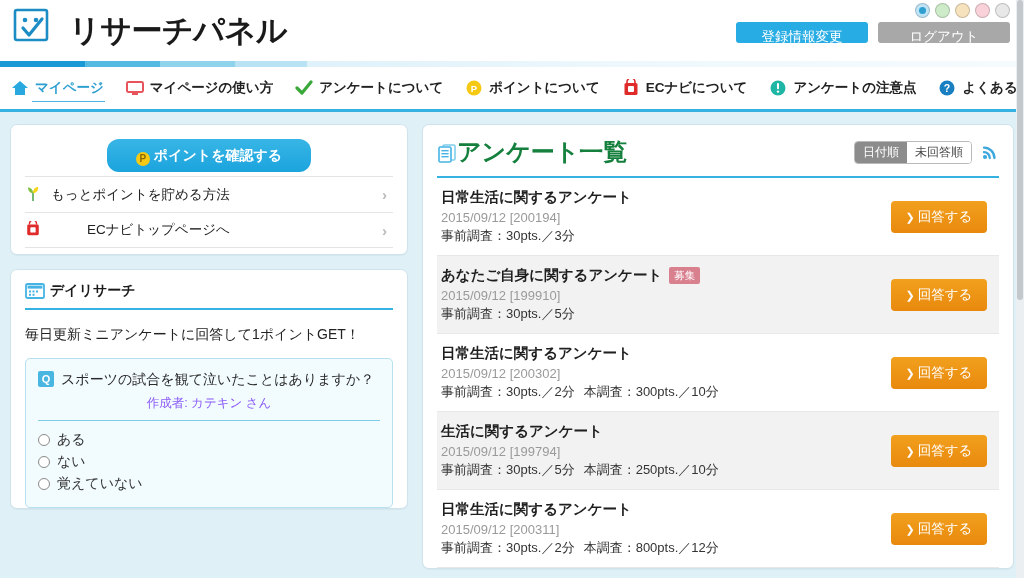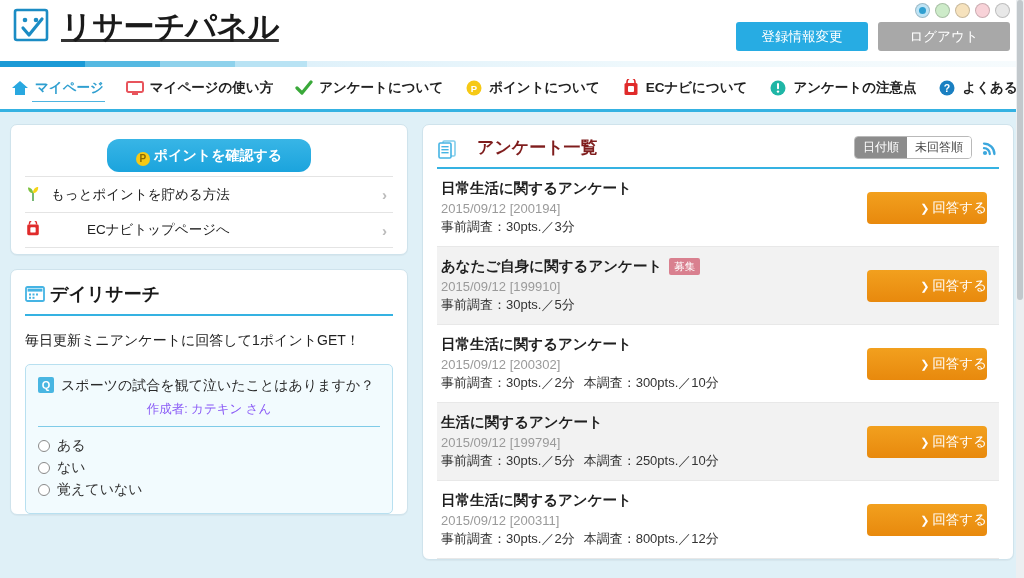--- a/index.html
+++ b/index.html
@@ -24,23 +24,22 @@
     height: 61px;
     background: #ffffff;
     padding: 0 14px;
   }
 
   .logo-wrap {
     position: absolute;
     left: 12px;
     top: 6px;
     display: flex;
-    align-items: center;
-    gap: 9px;
-    text-decoration: underline;
+    align-items: flex-end;
+    gap: 17px;
   }
 
   .logo-mark {
     width: 40px; height: 40px;
     position: relative;
   }
   .logo-mark svg { display: block; }
 
   .logo-text {
     font-size: 31px;
@@ -76,21 +75,21 @@
   }
 
   .hdr-buttons {
     position: absolute;
     right: 14px;
     top: 22px;
     display: flex;
     gap: 10px;
   }
   .btn-hdr {
-    height: 29px;
+    height: 21px;
     min-width: 132px;
     border: none;
     border-radius: 3px;
     color: #fff;
     font-size: 13.5px;
     font-family: inherit;
     cursor: pointer;
     padding: 0 14px;
     line-height: 29px;
     text-align: center;
@@ -221,21 +220,21 @@
   .daily-card { margin-top: 14px; padding: 12px 14px 0 14px; }
 
   .daily-head {
     display: flex;
     align-items: center;
     gap: 7px;
     padding-bottom: 8px;
     border-bottom: 2px solid #35b2e2;
   }
   .daily-title {
-    font-size: 18px;
+    font-size: 14px;
     font-weight: bold;
     color: #1a1a1a;
   }
   .daily-lead {
     font-size: 14px;
     color: #222;
     padding: 16px 0 14px 0;
   }
 
   .q-box {
@@ -289,24 +288,24 @@
 
   
   .list-card { padding: 11px 14px 0 14px; }
   .list-head {
     display: flex;
     align-items: center;
     padding-bottom: 8px;
     border-bottom: 2px solid #35b2e2;
   }
   .list-title {
-    font-size: 17px;
-    font-weight: bold;
-    color: #7f1d1d;
-    margin-left: 22px;
+    font-size: 24px;
+    font-weight: bold;
+    color: #15803d;
+    margin-left: 2px;
   }
   .list-head-right {
     margin-left: auto;
     display: flex;
     align-items: center;
     gap: 9px;
   }
   .toggle {
     display: flex;
     border: 1px solid #b9b9b9;
@@ -355,32 +354,31 @@
   .s-date {
     font-size: 13px;
     color: #9a9a9a;
     margin-bottom: 2px;
   }
   .s-meta { font-size: 13px; color: #333; }
   .s-meta .gap { display: inline-block; width: 9px; }
 
   .btn-answer {
     flex: 0 0 auto;
-    width: 120px;
+    width: 96px;
     height: 32px;
     background: linear-gradient(to bottom,#f2a01e,#e8890d);
     border: none;
     border-radius: 4px;
     color: #fff;
     font-size: 13.5px;
     font-family: inherit;
     cursor: pointer;
     margin-right: 8px;
     line-height: 32px;
-    text-align: right;
   }
   .btn-answer .arr { font-size: 11px; margin-right: 3px; }
 
   
   .scrollbar {
     position: absolute;
     top: 0; right: 0;
     width: 8px; height: 578px;
     background: #eceff1;
   }

